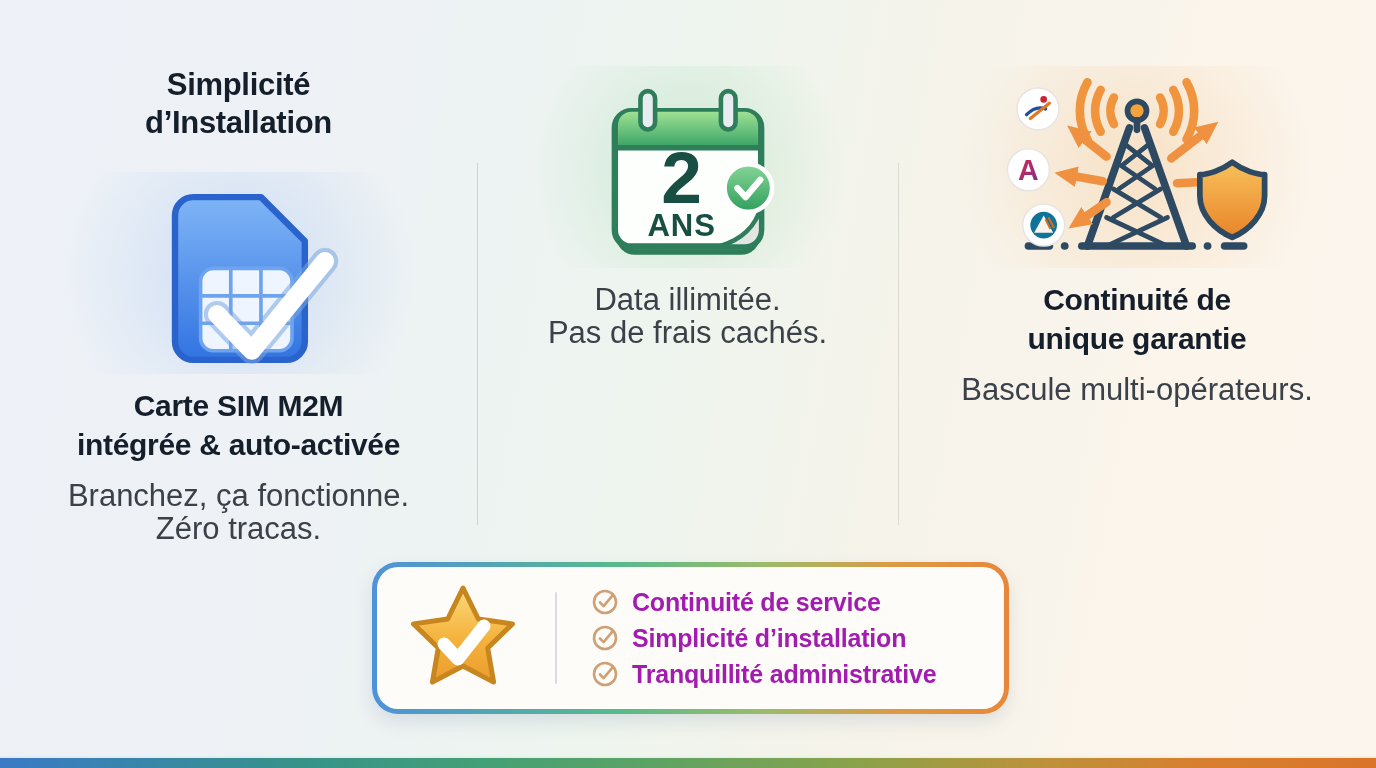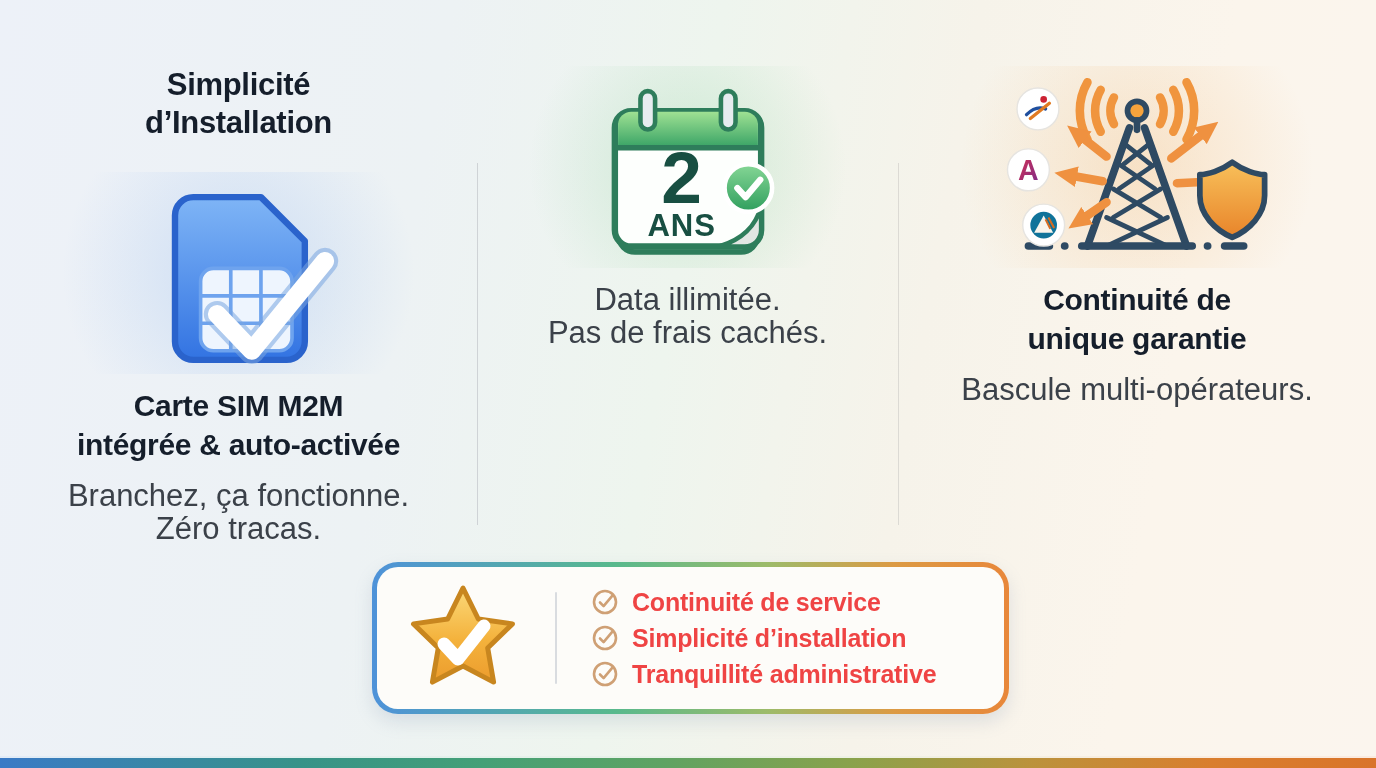--- a/index.html
+++ b/index.html
@@ -41,21 +41,21 @@
     background:linear-gradient(90deg,#4e92d9 0%,#58b98d 38%,#9cbb6a 62%,#dc9a44 82%,#e8873a 100%);
     box-shadow:0 8px 18px rgba(120,140,170,.20);
   }
   .banner-inner {
     width:100%; height:100%; border-radius:21px; background:#fdfcf9;
     display:flex; align-items:center; padding-left:26px;
   }
   .banner-divider { width:2px; height:92px; background:#d9dce0; margin:0 34px 0 32px; border-radius:1px; }
   .banner-list { display:flex; flex-direction:column; gap:7px; }
   .banner-item { display:flex; align-items:center; gap:13px; }
-  .banner-item-label { font-size:25px; font-weight:bold; letter-spacing:-0.2px; color:#ef4444; }
+  .banner-item-label { font-size:25px; font-weight:bold; letter-spacing:-0.2px; color:#a21caf; }
 
   .bottom-bar {
     position:absolute; left:0; bottom:0; width:1376px; height:12px;
     border-top:2px solid rgba(255,255,255,.85);
     background:linear-gradient(90deg,#3a7ac6 0%,#379388 22%,#44a077 35%,#5ea363 48%,#8aa24b 62%,#bb923c 75%,#d97e2e 88%,#d9742a 100%);
   }
 </style>
 </head>
 <body>
 

